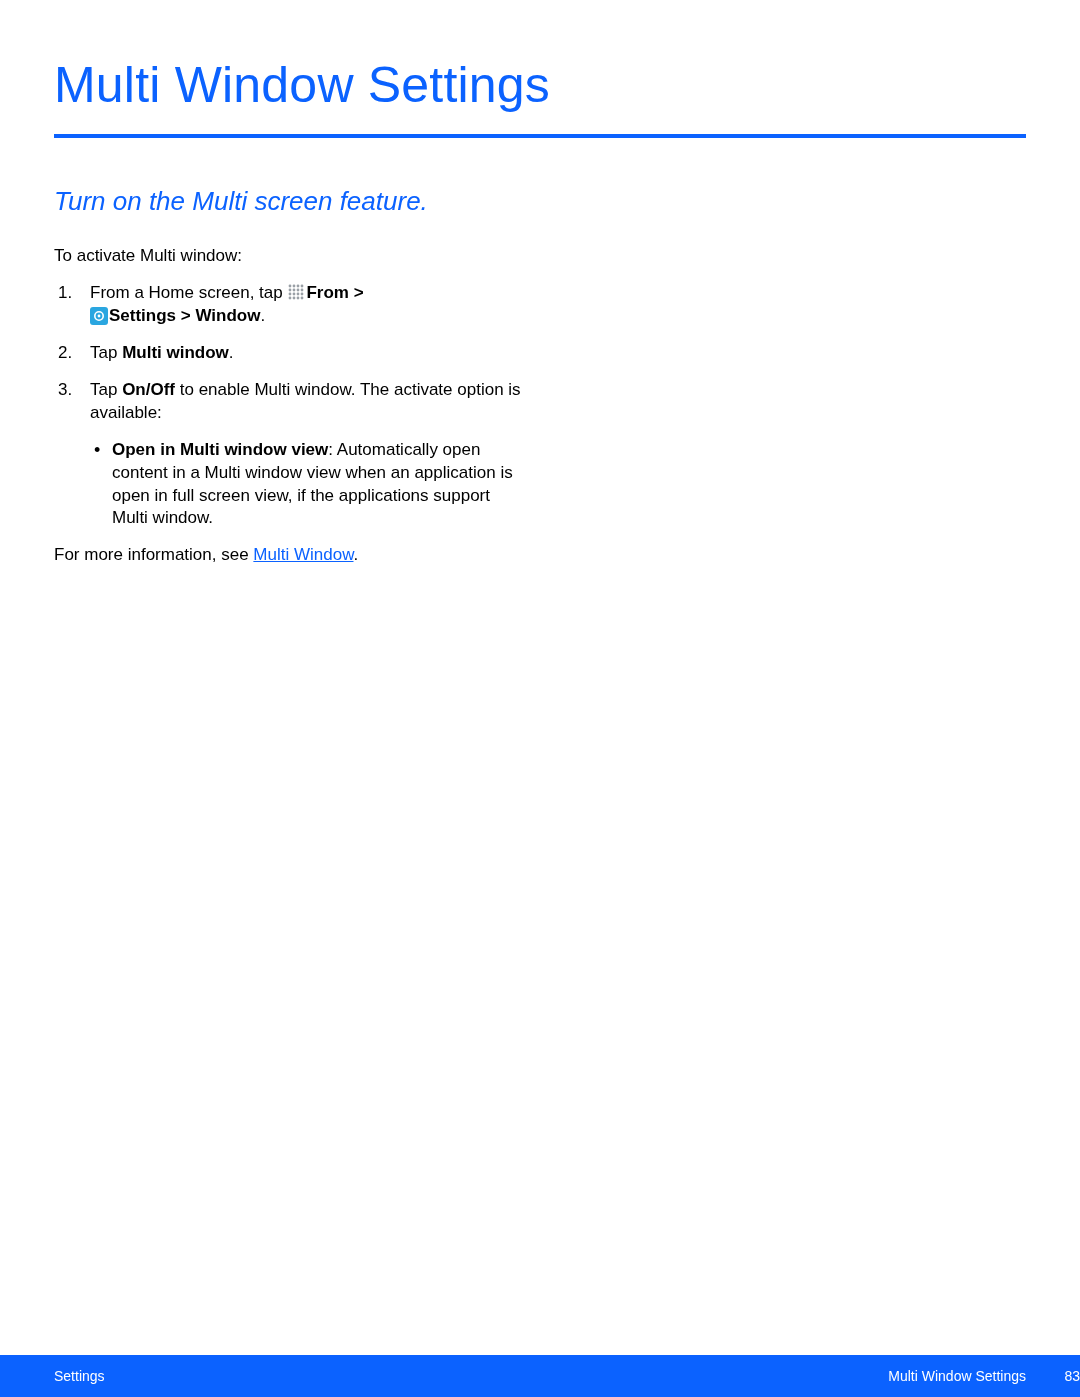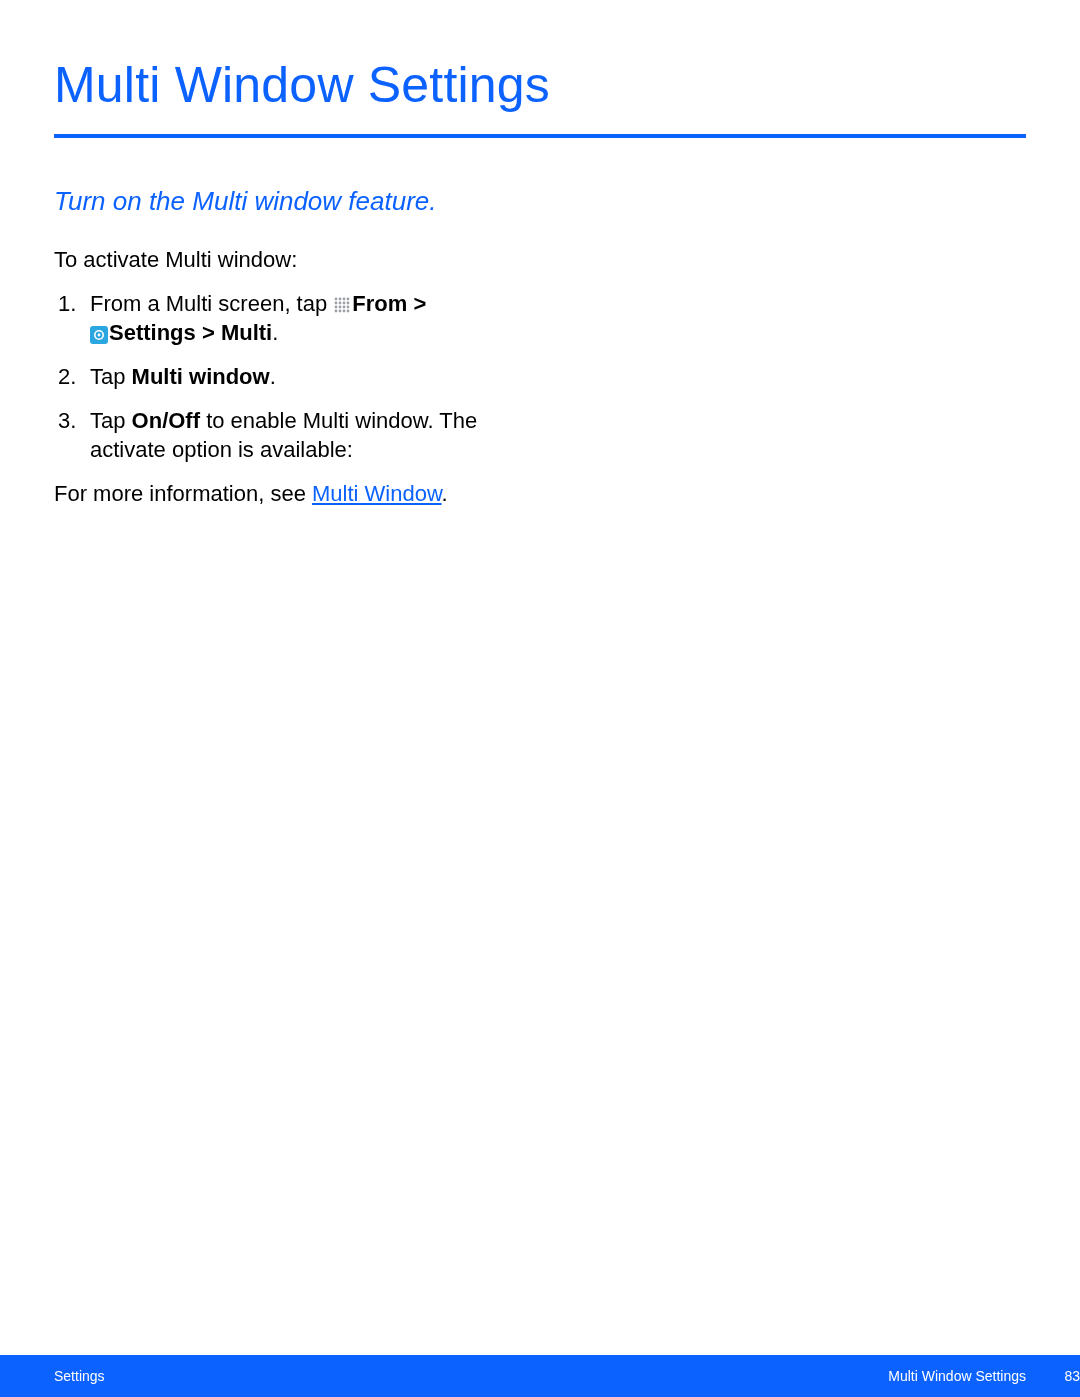--- a/index.html
+++ b/index.html
@@ -32,21 +32,21 @@
   }
   .subtitle {
     font-size: 26px;
     font-style: italic;
     font-weight: 400;
     color: #0b62ff;
     margin-bottom: 28px;
   }
   .content {
     width: 470px;
-    font-size: 22px;
+    font-size: 17px;
     line-height: 1.35;
     color: #000;
   }
   .para {
     margin-bottom: 14px;
   }
   ol.steps {
     list-style: none;
     margin-left: 0;
     margin-bottom: 6px;
@@ -121,30 +121,30 @@
   .footer .left, .footer .right { position: relative; z-index: 1; }
 </style>
 </head>
 <body>
 
 <div class="page">
 
   <h1 class="page-title">Multi Window Settings</h1>
   <div class="title-rule"></div>
 
-  <div class="subtitle">Turn on the Multi window feature.</div>
+  <div class="subtitle">Turn on the Multi screen feature.</div>
 
   <div class="content">
 
     <p class="para">To activate Multi window:</p>
 
     <ol class="steps">
       <li>
         <span class="num">1.</span>
-        <span>From a Multi screen, tap </span>
+        <span>From a Home screen, tap </span>
         <span class="icon-apps">
           <svg viewBox="0 0 16 16" width="16" height="16">
             <g fill="#9aa0a6">
               <circle cx="2" cy="2" r="1.4"></circle>
                 <circle cx="6" cy="2" r="1.4"></circle>
                 <circle cx="10" cy="2" r="1.4"></circle>
                 <circle cx="14" cy="2" r="1.4"></circle>
               <circle cx="2" cy="6" r="1.4"></circle>
                 <circle cx="6" cy="6" r="1.4"></circle>
                 <circle cx="10" cy="6" r="1.4"></circle>
@@ -159,34 +159,39 @@
                 <circle cx="14" cy="14" r="1.4"></circle>
             </g>
           </svg>
         </span><span class="bold">From</span><span class="bold"> &gt; </span><br>
         <span class="icon-settings">
           <svg viewBox="0 0 18 18" width="18" height="18">
             <rect x="0" y="0" width="18" height="18" rx="3" fill="#2aa6e0"></rect>
             <circle cx="9" cy="9" r="4.2" fill="none" stroke="#ffffff" stroke-width="1.6"></circle>
             <circle cx="9" cy="9" r="1.4" fill="#ffffff"></circle>
           </svg>
-        </span><span class="bold">Settings</span><span class="bold">  &gt; </span><span class="bold">Multi</span><span>.</span>
+        </span><span class="bold">Settings</span><span class="bold">  &gt; </span><span class="bold">Window</span><span>.</span>
       </li>
 
       <li>
         <span class="num">2.</span>
         <span>Tap </span><span class="bold">Multi window</span><span>.</span>
       </li>
 
       <li>
         <span class="num">3.</span>
         <span>Tap </span><span class="bold">On/Off</span><span> to enable Multi window. The activate option is available:</span>
       </li>
     </ol>
 
+    <ul class="bullets">
+      <li>
+        <span class="bold">Open in Multi window view</span><span>: Automatically open content in a Multi window view when an application is open in full screen view, if the applications support Multi window.</span>
+      </li>
+    </ul>
 
     <p class="para">
       <span>For more information, see </span><a href="#" class="link">Multi Window</a><span>.</span>
     </p>
 
   </div>
 
   <div class="footer">
     <span class="left">Settings</span>
     <span class="center">83</span>

